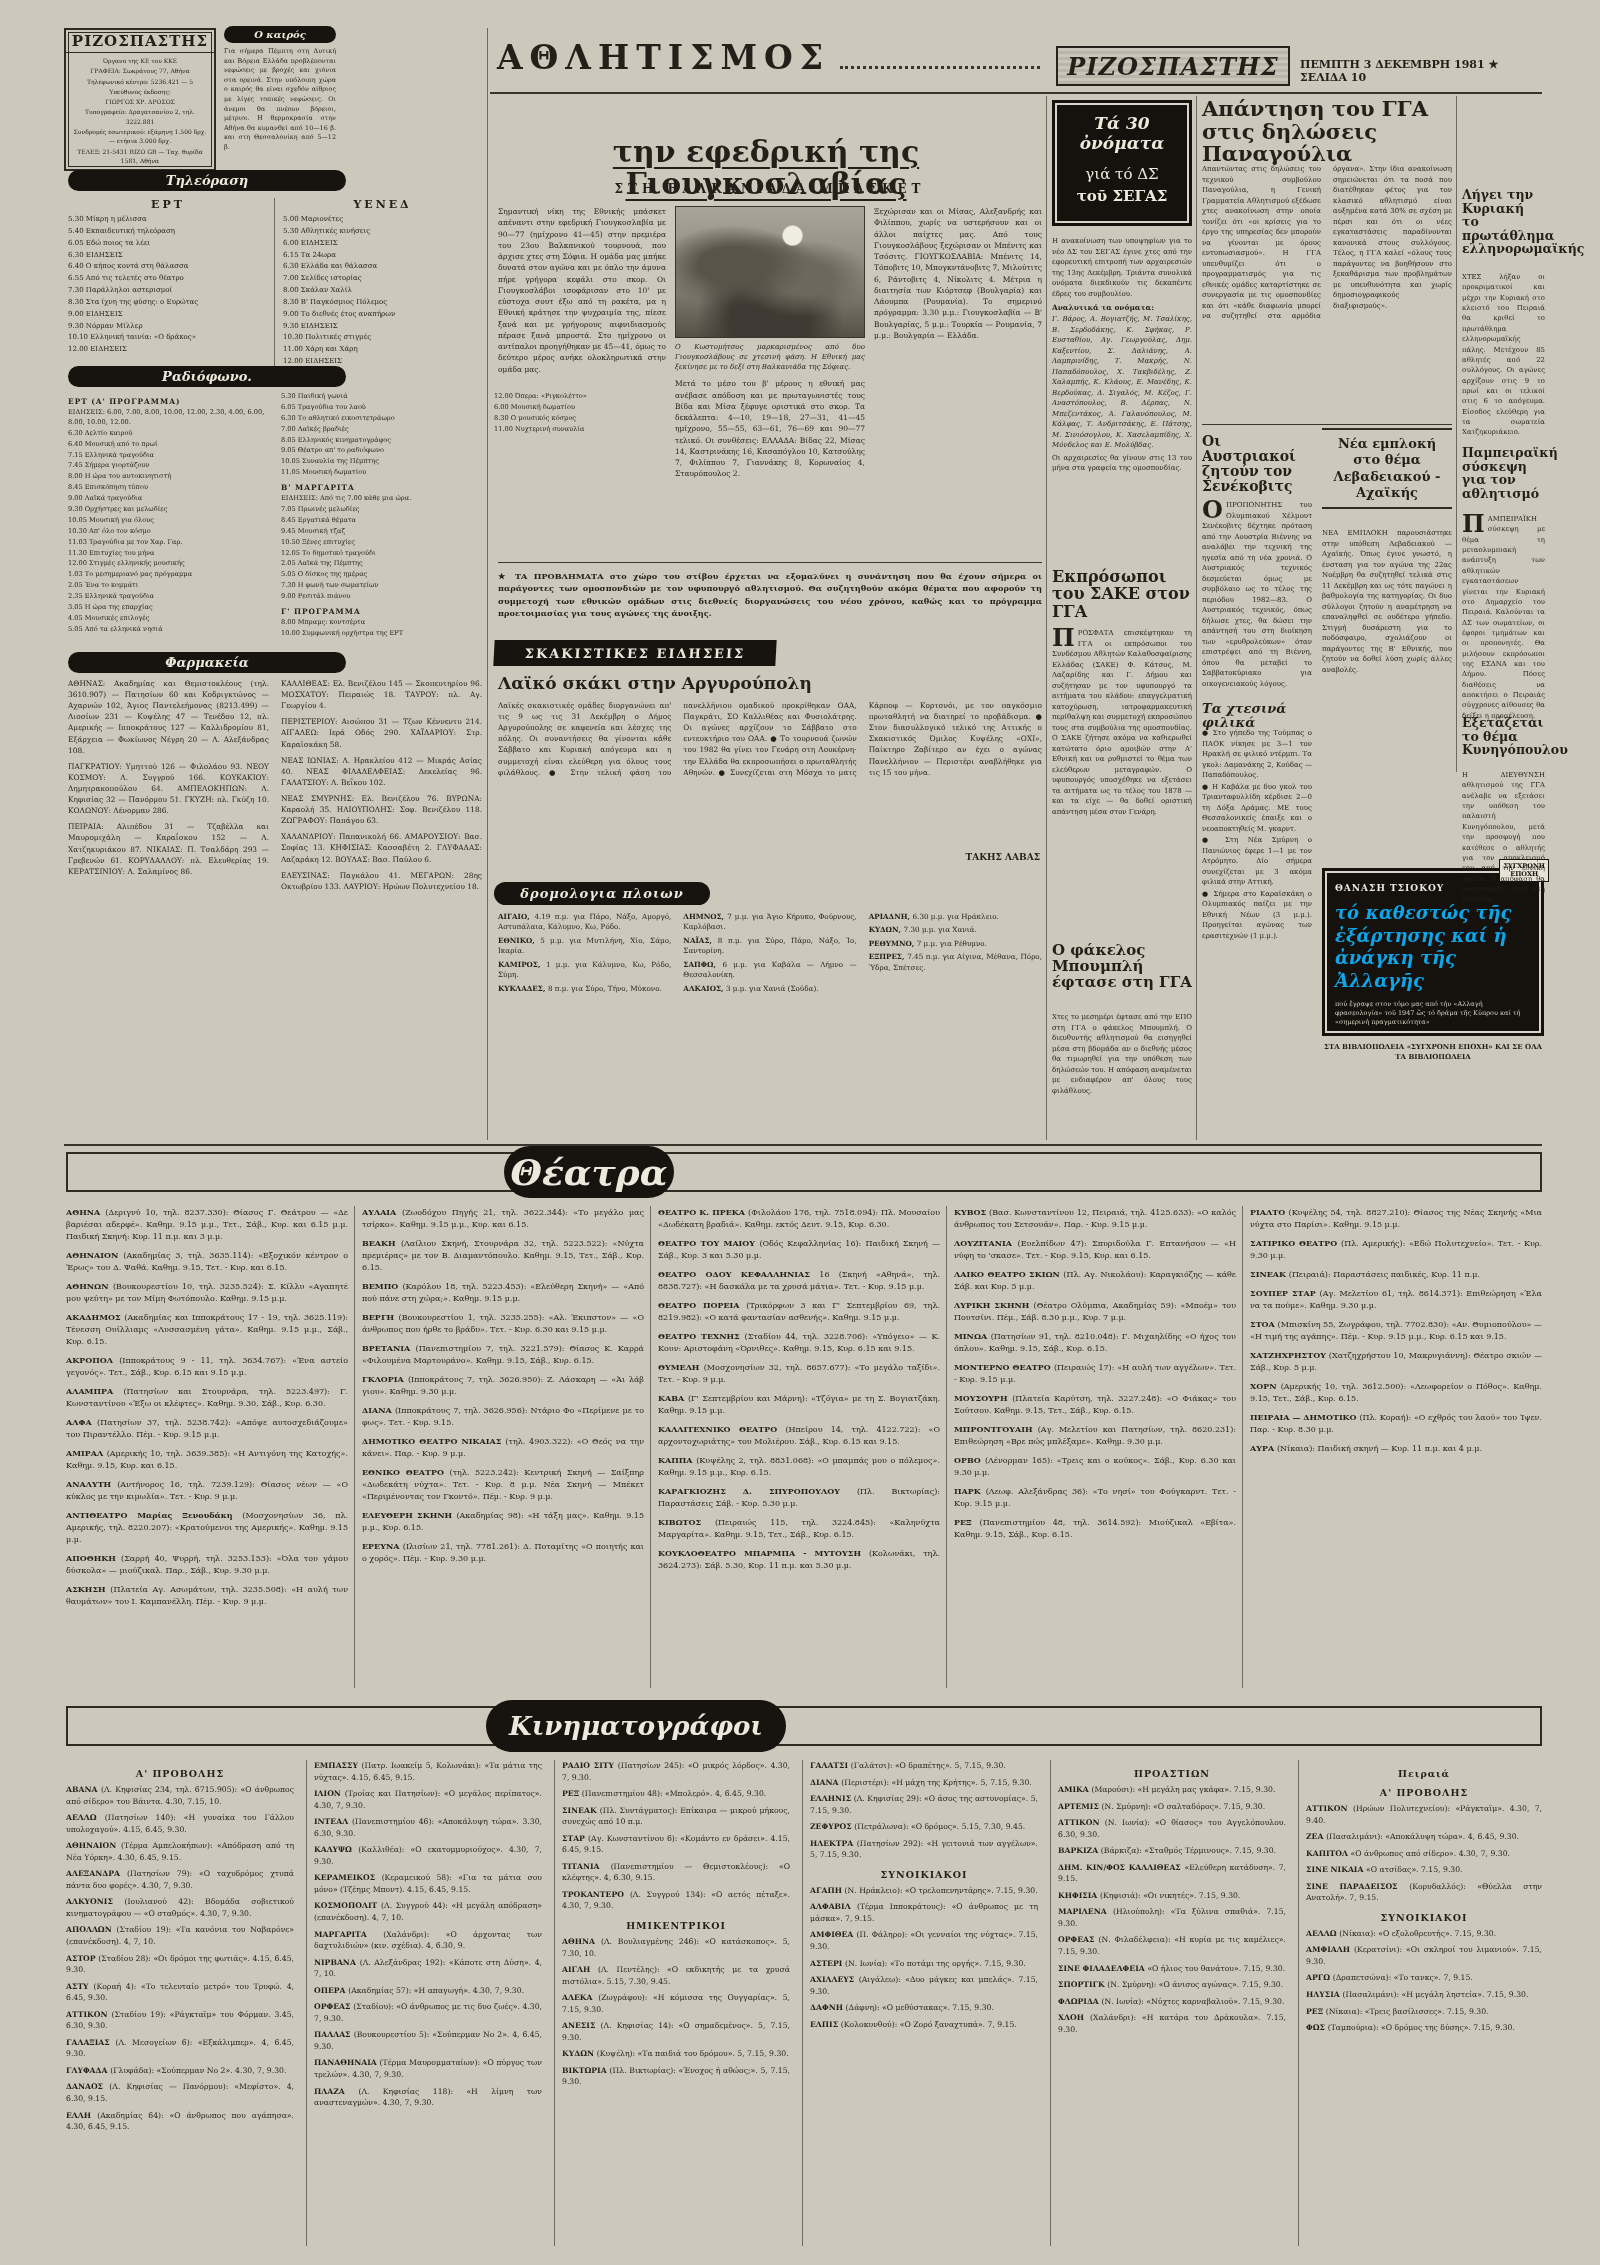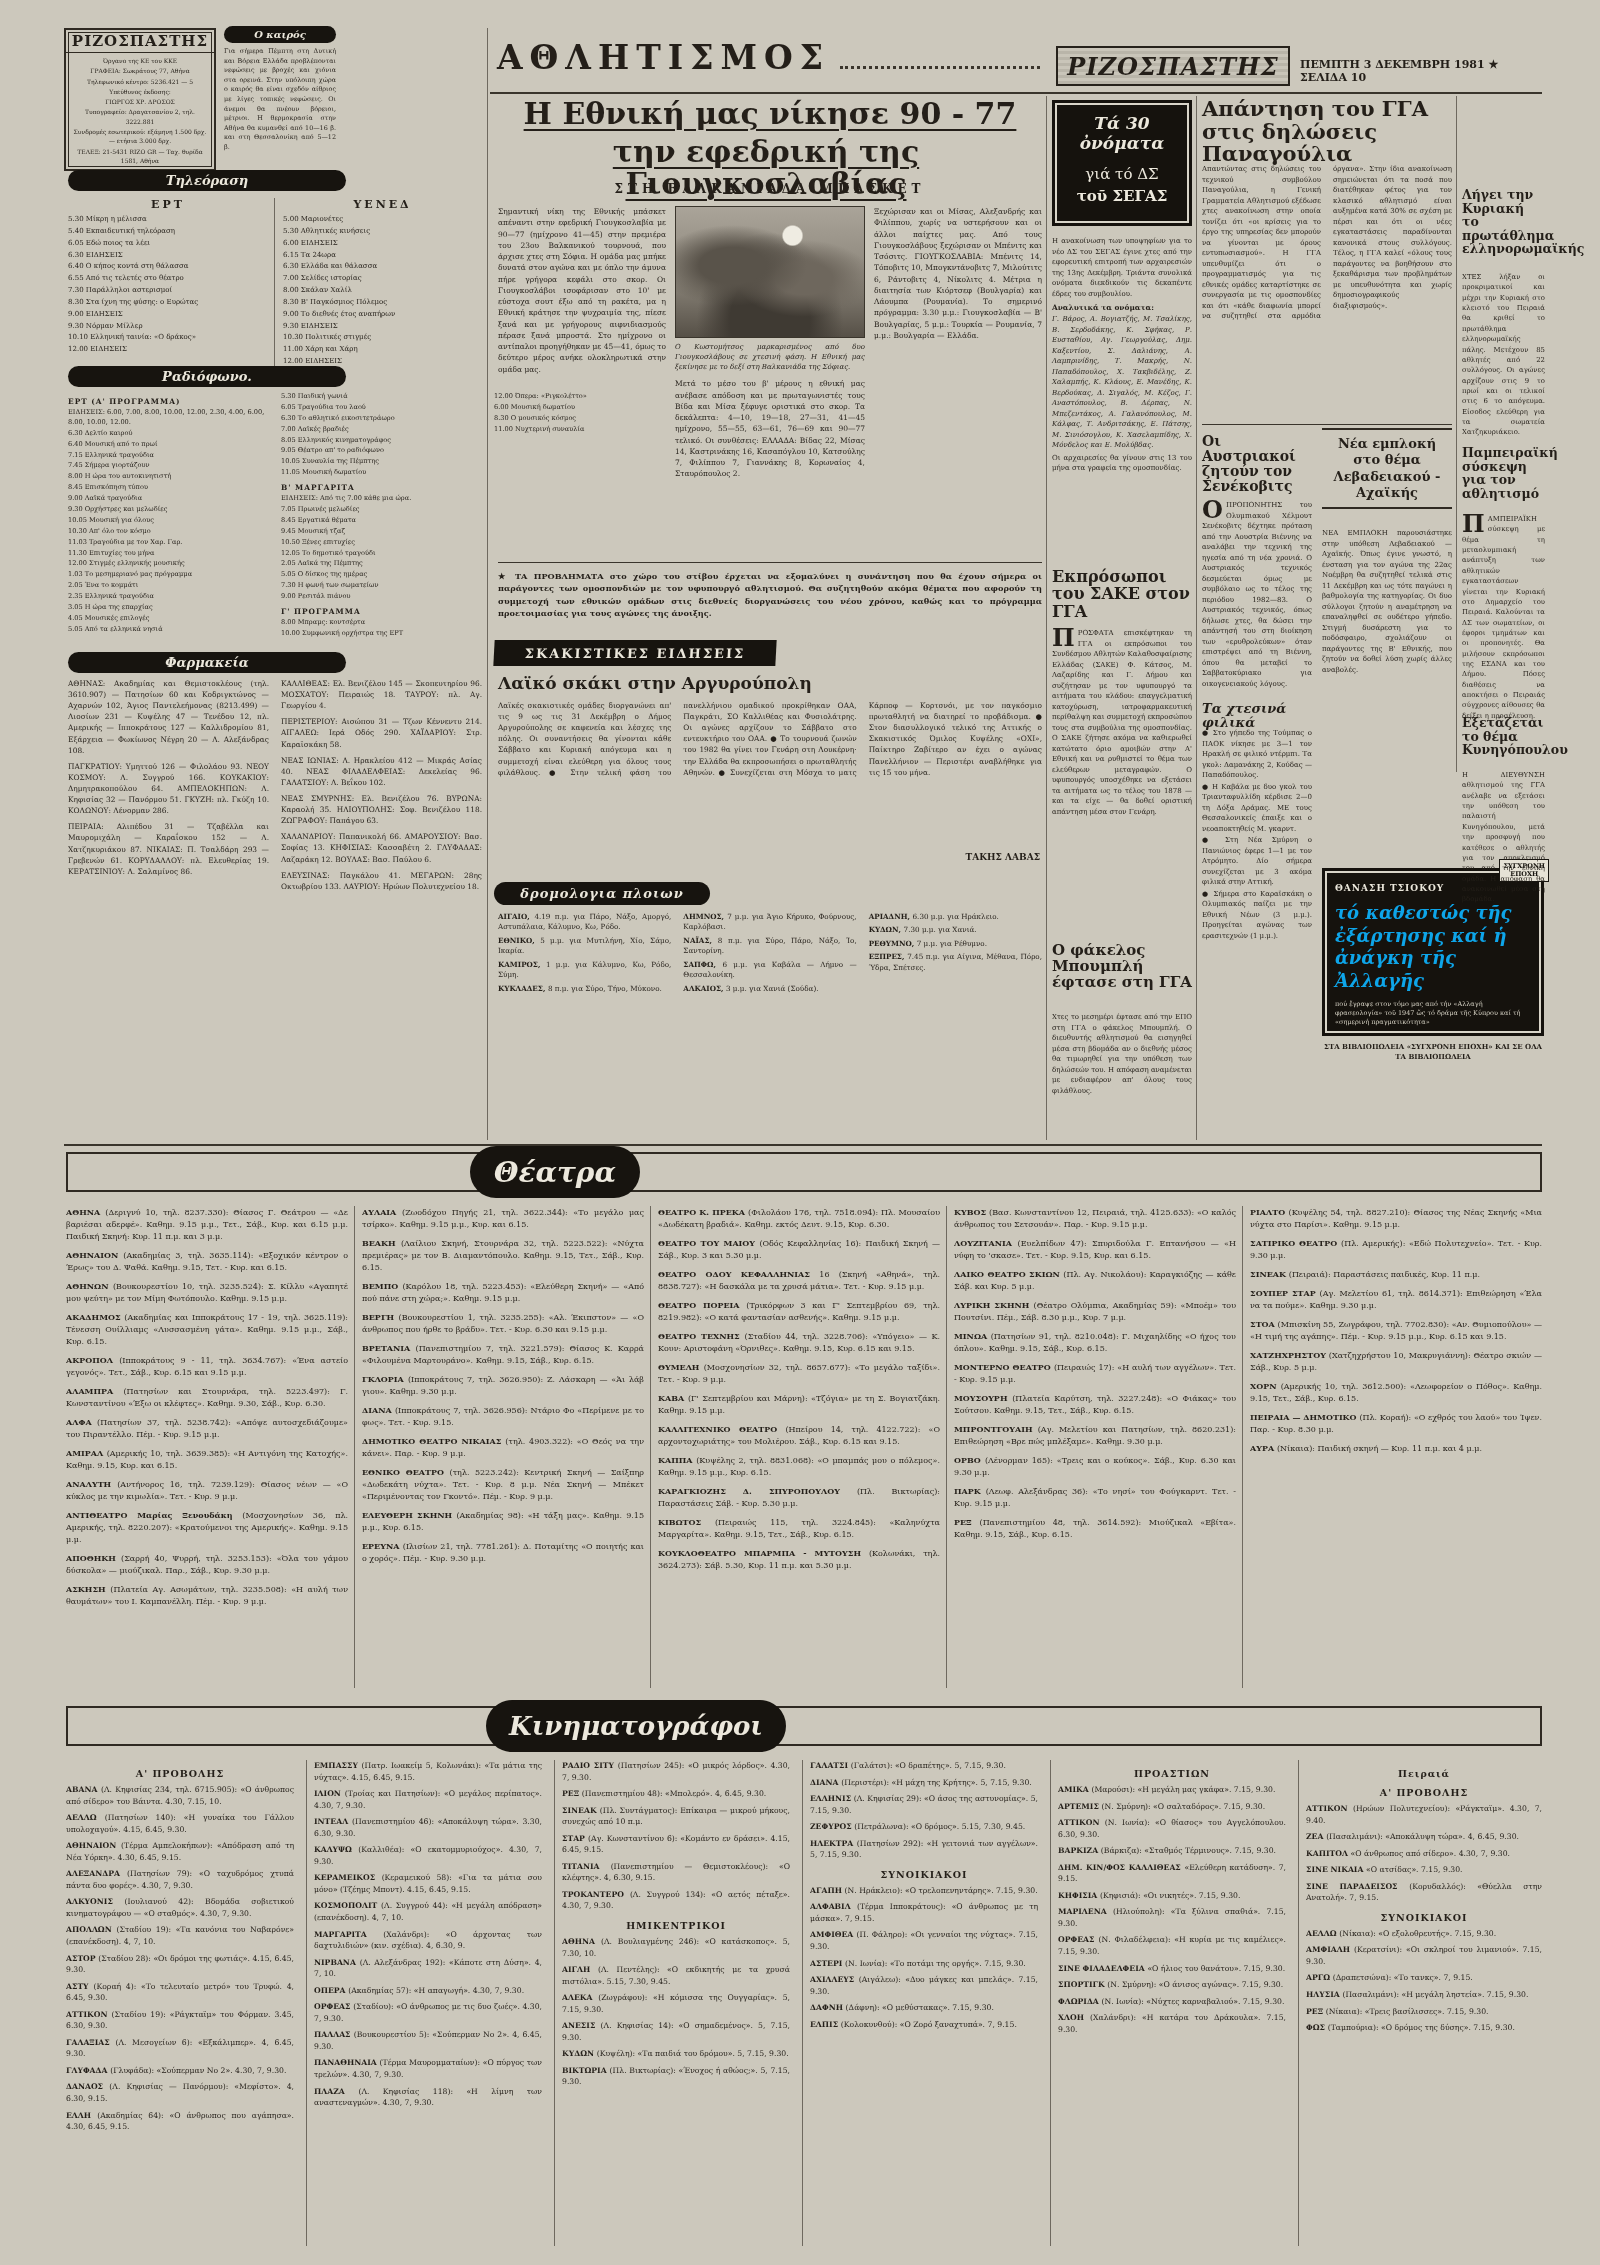--- a/index.html
+++ b/index.html
@@ -184,23 +184,20 @@
       <div class="li-line">ΠΑΓΚΡΑΤΙΟΥ: Υμηττού 126 — Φιλολάου 93. ΝΕΟΥ ΚΟΣΜΟΥ: Λ. Συγγρού 166. ΚΟΥΚΑΚΙΟΥ: Δημητρακοπούλου 64. ΑΜΠΕΛΟΚΗΠΩΝ: Λ. Κηφισίας 32 — Πανόρμου 51. ΓΚΥΖΗ: πλ. Γκύζη 10. ΚΟΛΩΝΟΥ: Λένορμαν 286.</div>
       <div class="li-line">ΠΕΙΡΑΙΑ: Αλιπέδου 31 — Τζαβέλλα και Μαυρομιχάλη — Καραΐσκου 152 — Λ. Χατζηκυριάκου 87. ΝΙΚΑΙΑΣ: Π. Τσαλδάρη 293 — Γρεβενών 61. ΚΟΡΥΔΑΛΛΟΥ: πλ. Ελευθερίας 19. ΚΕΡΑΤΣΙΝΙΟΥ: Λ. Σαλαμίνος 86.</div>
       <div class="li-line">ΚΑΛΛΙΘΕΑΣ: Ελ. Βενιζέλου 145 — Σκοπευτηρίου 96. ΜΟΣΧΑΤΟΥ: Πειραιώς 18. ΤΑΥΡΟΥ: πλ. Αγ. Γεωργίου 4.</div>
       <div class="li-line">ΠΕΡΙΣΤΕΡΙΟΥ: Αισώπου 31 — Τζων Κέννεντυ 214. ΑΙΓΑΛΕΩ: Ιερά Οδός 290. ΧΑΪΔΑΡΙΟΥ: Στρ. Καραϊσκάκη 58.</div>
       <div class="li-line">ΝΕΑΣ ΙΩΝΙΑΣ: Λ. Ηρακλείου 412 — Μικράς Ασίας 40. ΝΕΑΣ ΦΙΛΑΔΕΛΦΕΙΑΣ: Δεκελείας 96. ΓΑΛΑΤΣΙΟΥ: Λ. Βεΐκου 102.</div>
       <div class="li-line">ΝΕΑΣ ΣΜΥΡΝΗΣ: Ελ. Βενιζέλου 76. ΒΥΡΩΝΑ: Καραολή 35. ΗΛΙΟΥΠΟΛΗΣ: Σοφ. Βενιζέλου 118. ΖΩΓΡΑΦΟΥ: Παπάγου 63.</div>
       <div class="li-line">ΧΑΛΑΝΔΡΙΟΥ: Παπανικολή 66. ΑΜΑΡΟΥΣΙΟΥ: Βασ. Σοφίας 13. ΚΗΦΙΣΙΑΣ: Κασσαβέτη 2. ΓΛΥΦΑΔΑΣ: Λαζαράκη 12. ΒΟΥΛΑΣ: Βασ. Παύλου 6.</div>
       <div class="li-line">ΕΛΕΥΣΙΝΑΣ: Παγκάλου 41. ΜΕΓΑΡΩΝ: 28ης Οκτωβρίου 133. ΛΑΥΡΙΟΥ: Ηρώων Πολυτεχνείου 18.</div>
     </div>
 
-  <div class="abs headline center-head" style="left:498px;top:98px;width:544px;font-size:30px">
-    <span class="u">Η Εθνική μας νίκησε 90 - 77</span>
-  </div>
   <div class="abs headline center-head" style="left:490px;top:136px;width:552px;font-size:30px">
     <span class="u">την εφεδρική της Γιουγκοσλαβίας</span>
   </div>
   <div class="abs kicker" style="left:498px;top:182px;width:544px;font-size:12px">ΣΤΗ ΒΑΛΚΑΝΙΑΔΑ ΜΠΑΣΚΕΤ</div>
 
   <div class="abs" style="left:498px;top:206px;width:544px;height:352px;display:flex;gap:9px">
     <div class="bodytext" style="width:172px">Σημαντική νίκη της Εθνικής μπάσκετ απέναντι στην εφεδρική Γιουγκοσλαβία με 90—77 (ημίχρονο 41—45) στην πρεμιέρα του 23ου Βαλκανικού τουρνουά, που άρχισε χτες στη Σόφια. Η ομάδα μας μπήκε δυνατά στον αγώνα και με όπλο την άμυνα πήρε γρήγορα κεφάλι στο σκορ. Οι Γιουγκοσλάβοι ισοφάρισαν στο 10' με εύστοχα σουτ έξω από τη ρακέτα, μα η Εθνική κράτησε την ψυχραιμία της, πίεσε ξανά και με γρήγορους αιφνιδιασμούς πέρασε ξανά μπροστά. Στο ημίχρονο οι αντίπαλοι προηγήθηκαν με 45—41, όμως το δεύτερο μέρος ανήκε ολοκληρωτικά στην ομάδα μας.</div>
     <div style="width:190px">
       <div class="photo" style="width:190px;height:132px"></div>
       <div class="caption" style="margin:4px 0 6px">Ο Κωστομήτσος μαρκαρισμένος από δυο Γιουγκοσλάβους σε χτεσινή φάση. Η Εθνική μας ξεκίνησε με το δεξί στη Βαλκανιάδα της Σόφιας.</div>
@@ -287,21 +284,21 @@
   <div class="abs headline" style="left:1462px;top:188px;width:83px;font-size:12.5px">Λήγει την Κυριακή το πρωτάθλημα ελληνορωμαϊκής</div>
   <div class="abs" style="left:1462px;top:272px;width:83px;font-size:6.9px;line-height:1.5;text-align:justify">ΧΤΕΣ λήξαν οι προκριματικοί και μέχρι την Κυριακή στο κλειστό του Πειραιά θα κριθεί το πρωτάθλημα ελληνορωμαϊκής πάλης. Μετέχουν 85 αθλητές από 22 συλλόγους. Οι αγώνες αρχίζουν στις 9 το πρωί και οι τελικοί στις 6 το απόγευμα. Είσοδος ελεύθερη για τα σωματεία Χατζηκυριάκειο.</div>
 
   <div class="abs headline" style="left:1462px;top:446px;width:83px;font-size:12.5px">Παμπειραϊκή σύσκεψη για τον αθλητισμό</div>
   <div class="abs dc" style="left:1462px;top:514px;width:83px;font-size:6.9px;line-height:1.5;text-align:justify">ΠΑΜΠΕΙΡΑΪΚΗ σύσκεψη με θέμα τη μεταολυμπιακή ανάπτυξη των αθλητικών εγκαταστάσεων γίνεται την Κυριακή στο Δημαρχείο του Πειραιά. Καλούνται τα ΔΣ των σωματείων, οι έφοροι τμημάτων και οι προπονητές. Θα μιλήσουν εκπρόσωποι της ΕΣΔΝΑ και του Δήμου. Πόσες διαθέσεις να αποκτήσει ο Πειραιάς σύγχρονες αίθουσες θα δείξει η προσέλευση.</div>
 
   <div class="abs headline" style="left:1462px;top:716px;width:83px;font-size:12.5px">Εξετάζεται το θέμα Κυνηγόπουλου</div>
   <div class="abs" style="left:1462px;top:770px;width:83px;font-size:6.9px;line-height:1.5;text-align:justify">Η ΔΙΕΥΘΥΝΣΗ αθλητισμού της ΓΓΑ ανέλαβε να εξετάσει την υπόθεση του παλαιστή Κυνηγόπουλου, μετά την προσφυγή που κατέθεσε ο αθλητής για τον αποκλεισμό του από την εθνική ομάδα. Η απόφαση θα ανακοινωθεί μέσα στη βδομάδα.</div>
 
   <div class="banner-box" style="left:66px;top:1152px;width:1476px;height:40px"></div>
-  <div class="script-pill" style="left:470px;top:1146px;width:170px;height:52px;font-size:28px">Θέατρα</div>
+  <div class="script-pill" style="left:504px;top:1146px;width:170px;height:52px;font-size:36px">Θέατρα</div>
 
   <div class="abs theatre-col" style="left:66px;top:1206px;width:282px;height:488px;overflow:hidden">
       <div class="li-entry"><b>ΑΘΗΝΑ </b>(Δεριγνύ 10, τηλ. 8237.330): Θίασος Γ. Θεάτρου — «Δε βαριέσαι αδερφέ». Καθημ. 9.15 μ.μ., Τετ., Σάβ., Κυρ. και 6.15 μ.μ. Παιδική Σκηνή: Κυρ. 11 π.μ. και 3 μ.μ.</div>
       <div class="li-entry"><b>ΑΘΗΝΑΙΟΝ </b>(Ακαδημίας 3, τηλ. 3635.114): «Εξοχικόν κέντρον ο Έρως» του Δ. Ψαθά. Καθημ. 9.15, Τετ. - Κυρ. και 6.15.</div>
       <div class="li-entry"><b>ΑΘΗΝΩΝ </b>(Βουκουρεστίου 10, τηλ. 3235.524): Σ. Κίλλυ «Αγαπητέ μου ψεύτη» με τον Μίμη Φωτόπουλο. Καθημ. 9.15 μ.μ.</div>
       <div class="li-entry"><b>ΑΚΑΔΗΜΟΣ </b>(Ακαδημίας και Ιπποκράτους 17 - 19, τηλ. 3625.119): Τένεσση Ουίλλιαμς «Λυσσασμένη γάτα». Καθημ. 9.15 μ.μ., Σάβ., Κυρ. 6.15.</div>
       <div class="li-entry"><b>ΑΚΡΟΠΟΛ </b>(Ιπποκράτους 9 - 11, τηλ. 3634.767): «Ένα αστείο γεγονός». Τετ., Σάβ., Κυρ. 6.15 και 9.15 μ.μ.</div>
       <div class="li-entry"><b>ΑΛΑΜΠΡΑ </b>(Πατησίων και Στουρνάρα, τηλ. 5223.497): Γ. Κωνσταντίνου «Έξω οι κλέφτες». Καθημ. 9.30, Σάβ., Κυρ. 6.30.</div>
       <div class="li-entry"><b>ΑΛΦΑ </b>(Πατησίων 37, τηλ. 5238.742): «Απόψε αυτοσχεδιάζουμε» του Πιραντέλλο. Πέμ. - Κυρ. 9.15 μ.μ.</div>
       <div class="li-entry"><b>ΑΜΙΡΑΛ </b>(Αμερικής 10, τηλ. 3639.385): «Η Αντιγόνη της Κατοχής». Καθημ. 9.15, Κυρ. και 6.15.</div>

